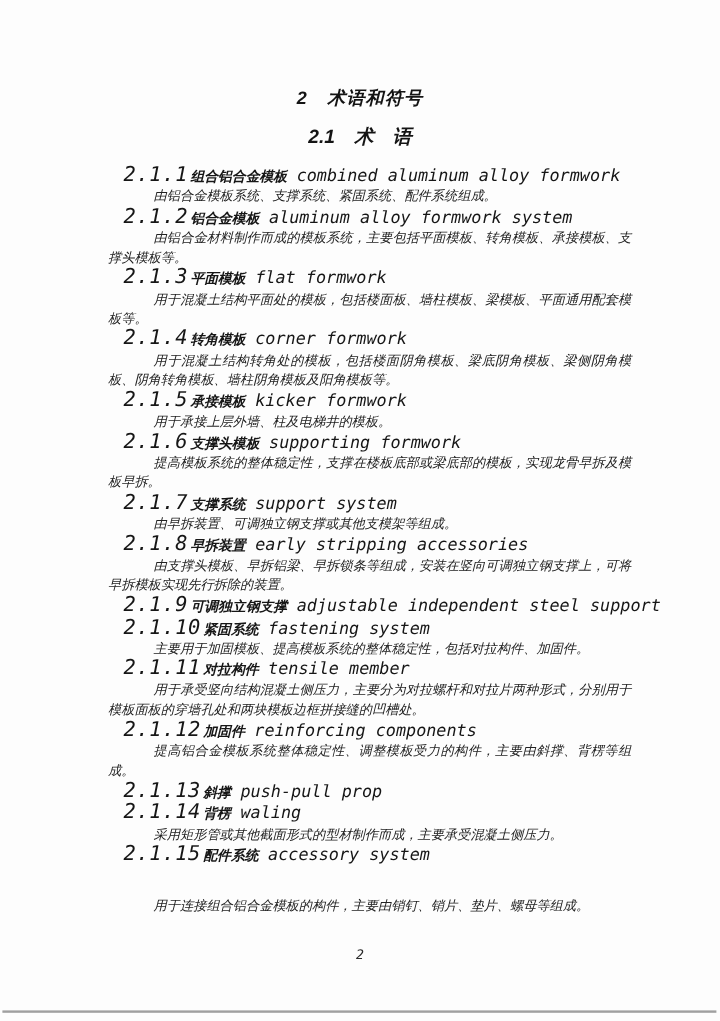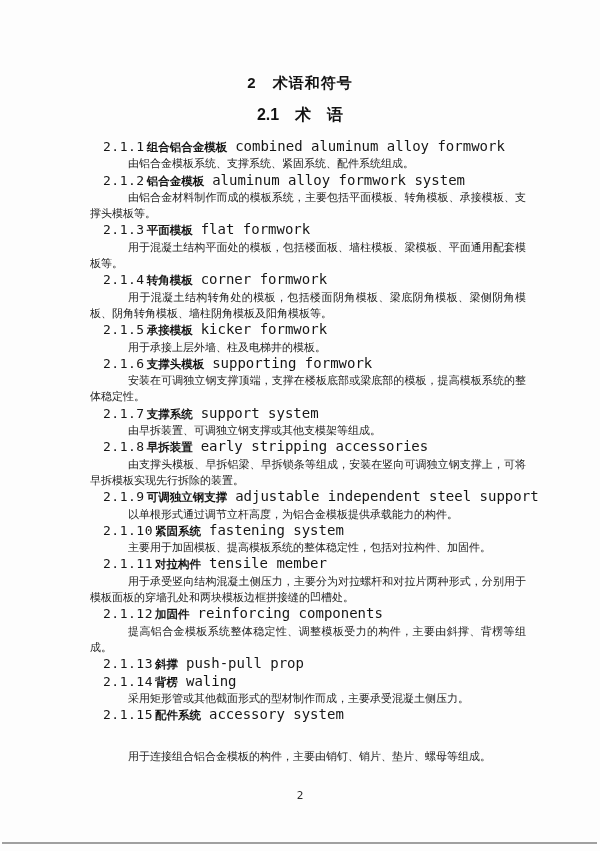--- a/index.html
+++ b/index.html
@@ -8,20 +8,21 @@
     background: #ffffff;
   }
   .doc {
     position: relative;
     width: 600px;
     height: 851px;
     background: #fdfdfd;
     color: #1e1e1e;
     font-family: "Liberation Serif", "DejaVu Serif", serif;
     overflow: hidden;
+    font-style: italic;
   }
   .chapter-title {
     position: absolute;
     top: 73px;
     left: 0;
     width: 100%;
     text-align: center;
     font-family: "Liberation Sans", "DejaVu Sans", sans-serif;
     font-weight: bold;
     font-size: 15px;
@@ -51,21 +52,21 @@
   }
   .term-head {
     padding-left: 13px;
     font-size: 11.5px;
     line-height: 16.3px;
     white-space: nowrap;
     color: #161616;
   }
   .t-num {
     font-family: "DejaVu Sans Mono", "Liberation Mono", monospace;
-    font-size: 13px;
+    font-size: 17px;
     letter-spacing: 0.5px;
   }
   .t-cn {
     font-family: "Liberation Sans", "DejaVu Sans", sans-serif;
     font-weight: bold;
     font-size: 11.5px;
     margin-left: 2px;
   }
   .t-en {
     font-family: "DejaVu Sans Mono", "Liberation Mono", monospace;
@@ -141,42 +142,41 @@
     <div class="term-head">
       <span class="t-num">2.1.5</span><span class="t-cn">承接模板</span><span class="t-en">kicker formwork</span>
     </div>
     <p class="t-def">用于承接上层外墙、柱及电梯井的模板。</p>
   </div>
 
   <div class="term">
     <div class="term-head">
       <span class="t-num">2.1.6</span><span class="t-cn">支撑头模板</span><span class="t-en">supporting formwork</span>
     </div>
-    <p class="t-def">安装在可调独立钢支撑顶端，支撑在楼板底部或梁底部的模板，提高模板系统的整体稳定性。</p>
+    <p class="t-def">提高模板系统的整体稳定性，支撑在楼板底部或梁底部的模板，实现龙骨早拆及模板早拆。</p>
   </div>
 
   <div class="term">
     <div class="term-head">
       <span class="t-num">2.1.7</span><span class="t-cn">支撑系统</span><span class="t-en">support system</span>
     </div>
     <p class="t-def">由早拆装置、可调独立钢支撑或其他支模架等组成。</p>
   </div>
 
   <div class="term">
     <div class="term-head">
       <span class="t-num">2.1.8</span><span class="t-cn">早拆装置</span><span class="t-en">early stripping accessories</span>
     </div>
     <p class="t-def">由支撑头模板、早拆铝梁、早拆锁条等组成，安装在竖向可调独立钢支撑上，可将早拆模板实现先行拆除的装置。</p>
   </div>
 
   <div class="term">
     <div class="term-head">
       <span class="t-num">2.1.9</span><span class="t-cn">可调独立钢支撑</span><span class="t-en">adjustable independent steel support</span>
     </div>
-    <p class="t-def">以单根形式通过调节立杆高度，为铝合金模板提供承载能力的构件。</p>
   </div>
 
   <div class="term">
     <div class="term-head">
       <span class="t-num">2.1.10</span><span class="t-cn">紧固系统</span><span class="t-en">fastening system</span>
     </div>
     <p class="t-def">主要用于加固模板、提高模板系统的整体稳定性，包括对拉构件、加固件。</p>
   </div>
 
   <div class="term">

